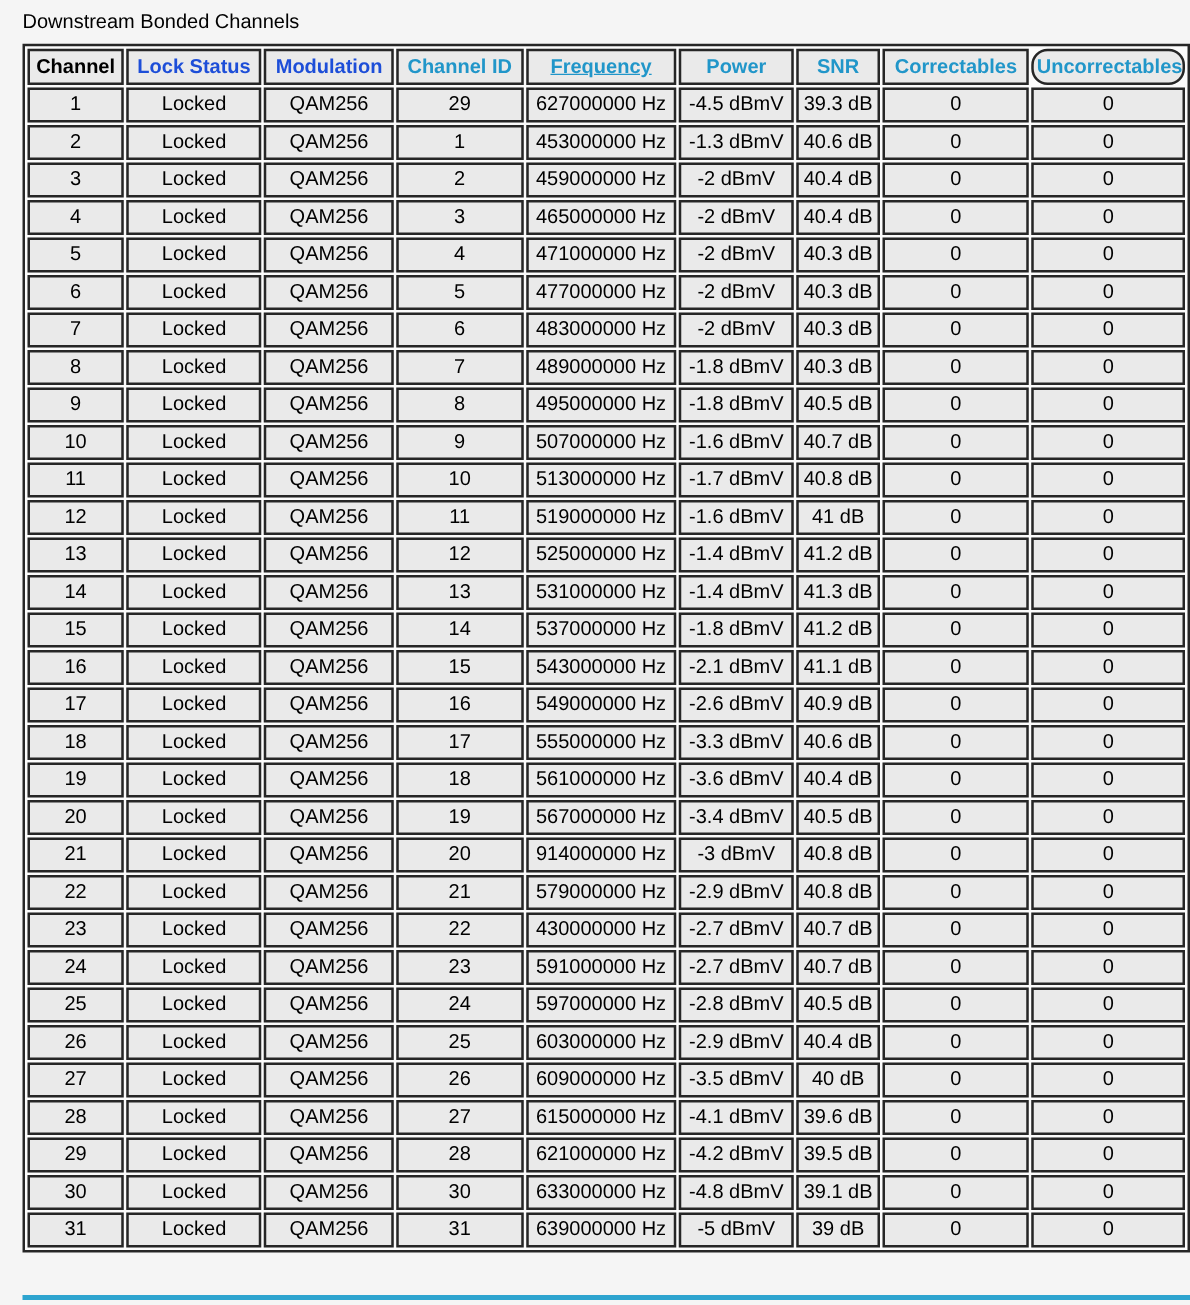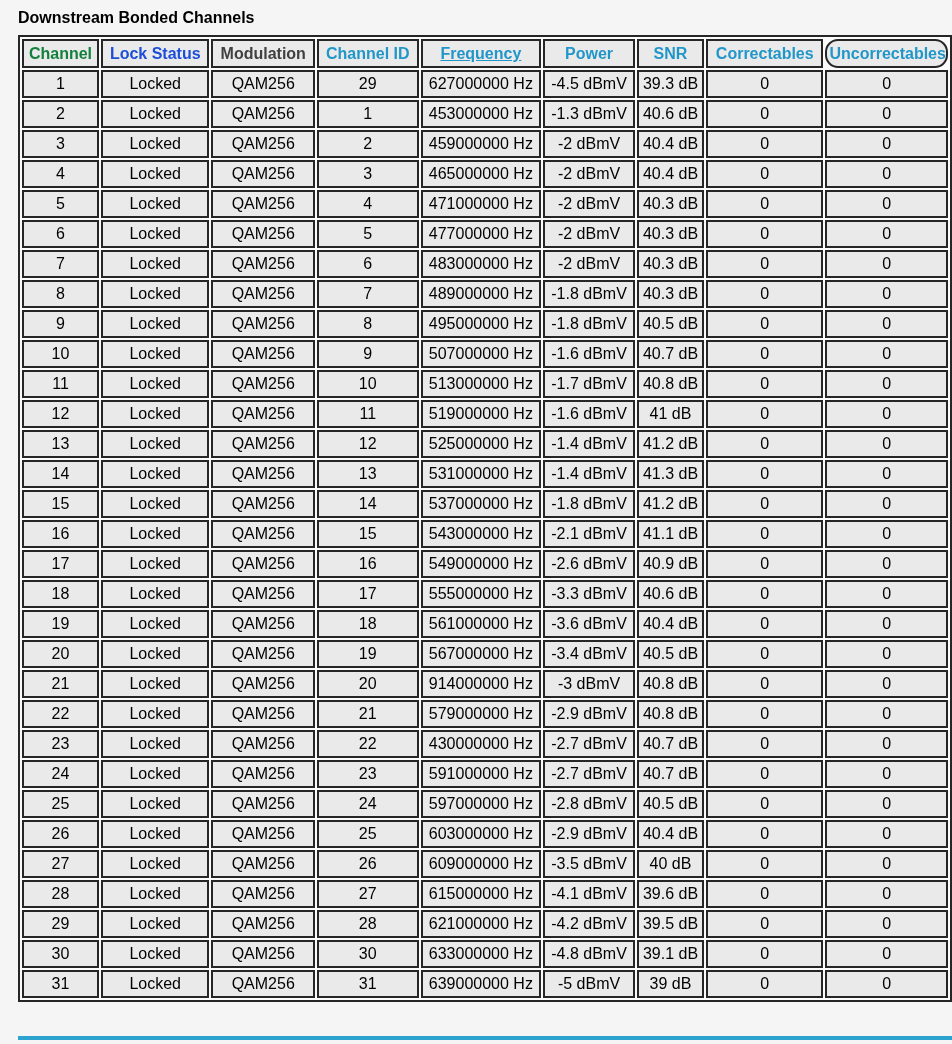--- a/index.html
+++ b/index.html
@@ -9,21 +9,21 @@
     height: 1044px;
     background: #f5f5f5;
     overflow: hidden;
     font-family: "Liberation Sans", "DejaVu Sans", sans-serif;
   }
   #page-title {
     position: absolute;
     left: 18px;
     top: 9px;
     font-size: 16px;
-    font-weight: bold;
+    font-weight: normal;
     color: #000000;
     white-space: nowrap;
   }
   #channels-table {
     position: absolute;
     left: 18px;
     top: 35px;
     border-collapse: separate;
     border-spacing: 2px;
     background: #fbfbfb;
@@ -76,27 +76,27 @@
         <col style="width:105px">
       <col style="width:103px">
         <col style="width:122px">
         <col style="width:93px">
       <col style="width:68px">
         <col style="width:119px">
         <col style="width:110px">
     </colgroup>
     <thead>
       <tr>
-          <th style="color: #15803d;">
+          <th style="color: #000000;">
             <div class="hclip">Channel</div>
           </th>
           <th style="color: #1d4ed8;">
             <div class="hclip">Lock Status</div>
           </th>
-          <th style="color: #404040;">
+          <th style="color: #1d4ed8;">
             <div class="hclip">Modulation</div>
           </th>
           <th style="color: rgb(33, 150, 201);">
             <div class="hclip">Channel ID</div>
           </th>
           <th style="color: rgb(33, 150, 201); text-decoration: underline;">
             <div class="hclip">Frequency</div>
           </th>
           <th style="color: rgb(33, 150, 201);">
             <div class="hclip">Power</div>

